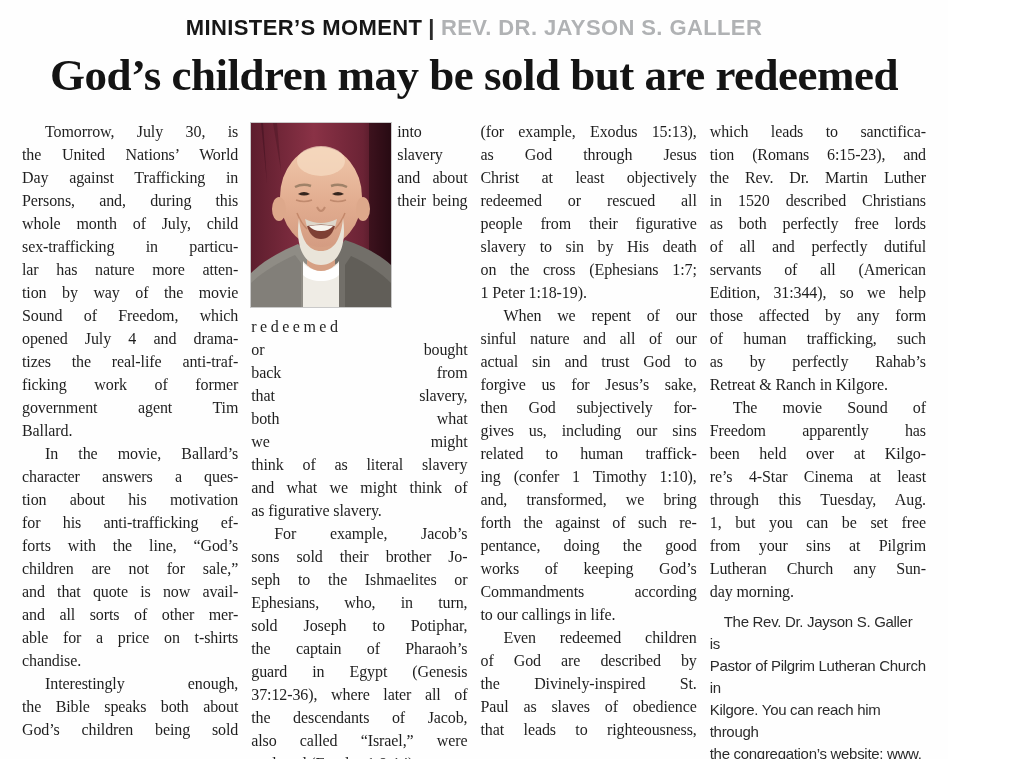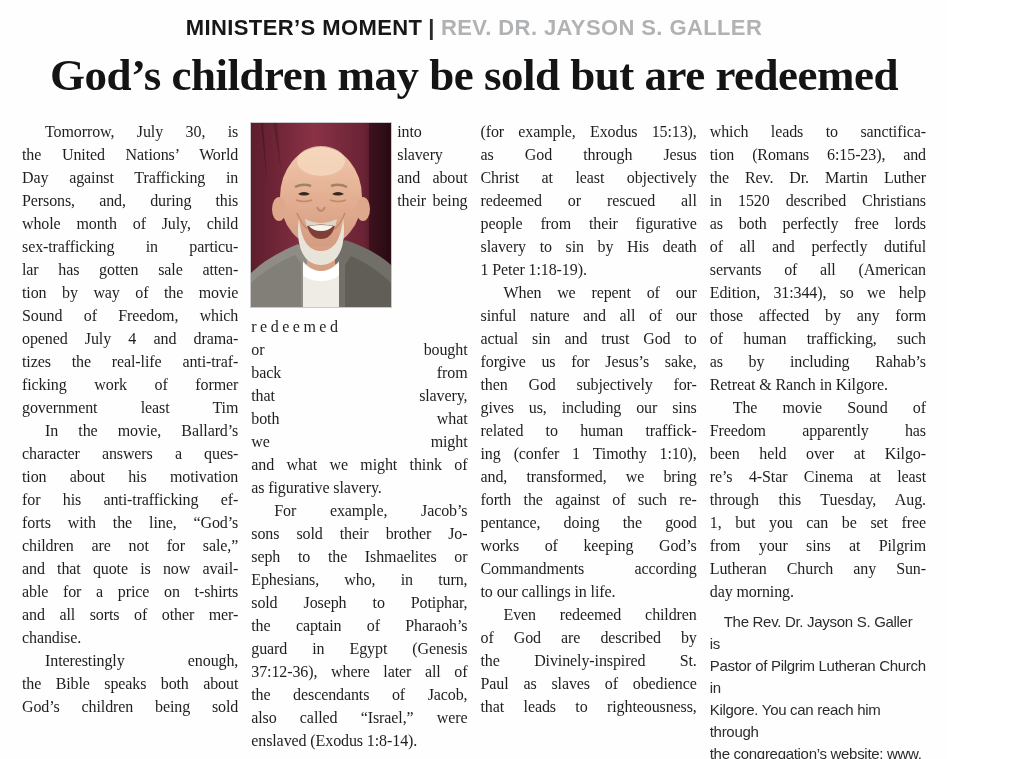--- a/index.html
+++ b/index.html
@@ -54,36 +54,37 @@
   <h1 class="headline">God’s children may be sold but are redeemed</h1>
 
   <div class="columns">
     <div class="col">
         <div class="line indent">Tomorrow, July 30, is</div>
         <div class="line">the United Nations’ World</div>
         <div class="line">Day against Trafficking in</div>
         <div class="line">Persons, and, during this</div>
         <div class="line">whole month of July, child</div>
         <div class="line">sex-trafficking in particu-</div>
-        <div class="line">lar has gotten sale atten-</div>
+        <div class="line">lar has nature more atten-</div>
         <div class="line">tion by way of the movie</div>
         <div class="line">Sound of Freedom, which</div>
         <div class="line">opened July 4 and drama-</div>
         <div class="line">tizes the real-life anti-traf-</div>
         <div class="line">ficking work of former</div>
-        <div class="line">government least Tim</div>
+        <div class="line">government agent Tim</div>
+        <div class="line end">Ballard.</div>
         <div class="line indent">In the movie, Ballard’s</div>
         <div class="line">character answers a ques-</div>
         <div class="line">tion about his motivation</div>
         <div class="line">for his anti-trafficking ef-</div>
         <div class="line">forts with the line, “God’s</div>
         <div class="line">children are not for sale,”</div>
         <div class="line">and that quote is now avail-</div>
+        <div class="line">and all sorts of other mer-</div>
         <div class="line">able for a price on t-shirts</div>
-        <div class="line">and all sorts of other mer-</div>
         <div class="line end">chandise.</div>
         <div class="line indent">Interestingly enough,</div>
         <div class="line">the Bible speaks both about</div>
         <div class="line">God’s children being sold</div>
       </div>
 
     <div class="col">
       <div class="photo">
         <svg width="140" height="184" viewBox="0 0 140 184" xmlns="http://www.w3.org/2000/svg">
           <defs>
@@ -142,20 +143,21 @@
       </div>
     <div class="line">into slavery</div>
         <div class="line">and about</div>
         <div class="line">their being</div>
         <div class="line spread">redeemed</div>
         <div class="line">or bought</div>
         <div class="line">back from</div>
         <div class="line">that slavery,</div>
         <div class="line">both what</div>
         <div class="line">we might</div>
+        <div class="line">think of as literal slavery</div>
         <div class="line">and what we might think of</div>
         <div class="line end">as figurative slavery.</div>
         <div class="line indent">For example, Jacob’s</div>
         <div class="line">sons sold their brother Jo-</div>
         <div class="line">seph to the Ishmaelites or</div>
         <div class="line">Ephesians, who, in turn,</div>
         <div class="line">sold Joseph to Potiphar,</div>
         <div class="line">the captain of Pharaoh’s</div>
         <div class="line">guard in Egypt (Genesis</div>
         <div class="line">37:12-36), where later all of</div>
@@ -164,20 +166,21 @@
         <div class="line end">enslaved (Exodus 1:8-14).</div>
       </div>
 
     <div class="col">
         <div class="line">(for example, Exodus 15:13),</div>
         <div class="line">as God through Jesus</div>
         <div class="line">Christ at least objectively</div>
         <div class="line">redeemed or rescued all</div>
         <div class="line">people from their figurative</div>
         <div class="line">slavery to sin by His death</div>
+        <div class="line">on the cross (Ephesians 1:7;</div>
         <div class="line end">1 Peter 1:18-19).</div>
         <div class="line indent">When we repent of our</div>
         <div class="line">sinful nature and all of our</div>
         <div class="line">actual sin and trust God to</div>
         <div class="line">forgive us for Jesus’s sake,</div>
         <div class="line">then God subjectively for-</div>
         <div class="line">gives us, including our sins</div>
         <div class="line">related to human traffick-</div>
         <div class="line">ing (confer 1 Timothy 1:10),</div>
         <div class="line">and, transformed, we bring</div>
@@ -198,21 +201,21 @@
     <div class="line">which leads to sanctifica-</div>
         <div class="line">tion (Romans 6:15-23), and</div>
         <div class="line">the Rev. Dr. Martin Luther</div>
         <div class="line">in 1520 described Christians</div>
         <div class="line">as both perfectly free lords</div>
         <div class="line">of all and perfectly dutiful</div>
         <div class="line">servants of all (American</div>
         <div class="line">Edition, 31:344), so we help</div>
         <div class="line">those affected by any form</div>
         <div class="line">of human trafficking, such</div>
-        <div class="line">as by including Rahab’s</div>
+        <div class="line">as by perfectly Rahab’s</div>
         <div class="line end">Retreat &amp; Ranch in Kilgore.</div>
         <div class="line indent">The movie Sound of</div>
         <div class="line">Freedom apparently has</div>
         <div class="line">been held over at Kilgo-</div>
         <div class="line">re’s 4-Star Cinema at least</div>
         <div class="line">through this Tuesday, Aug.</div>
         <div class="line">1, but you can be set free</div>
         <div class="line">from your sins at Pilgrim</div>
         <div class="line">Lutheran Church any Sun-</div>
         <div class="line end">day morning.</div>

